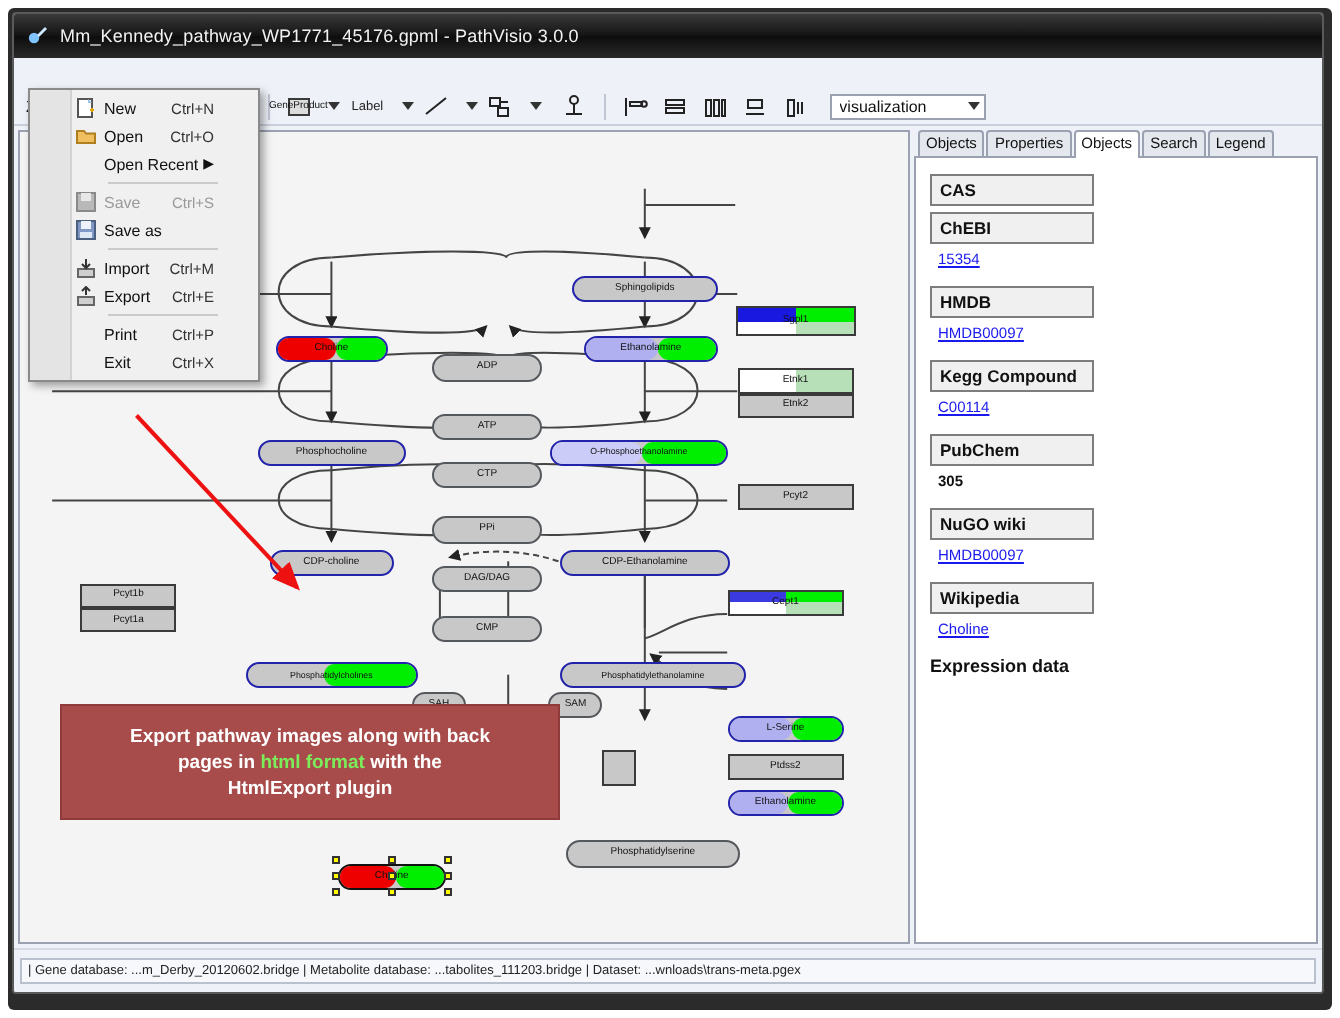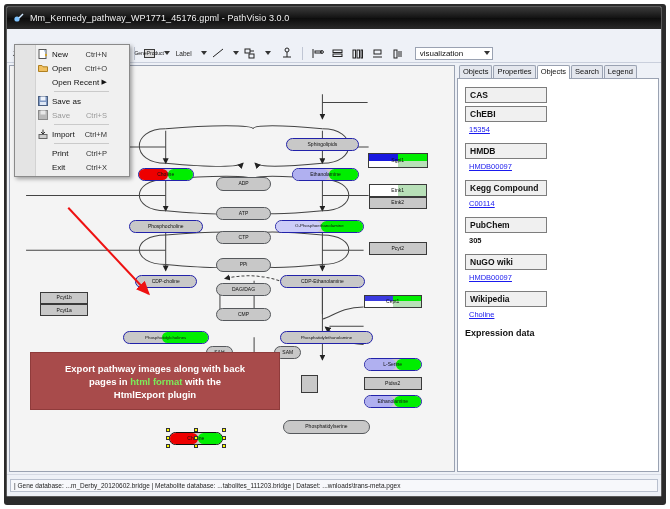--- a/index.html
+++ b/index.html
@@ -626,52 +626,62 @@
             </span>
             <span class="fm-lbl">Open</span>
             <span class="fm-acc">Ctrl+O</span>
           </div>
           <div class="fm-row">
             <span class="fm-ico"></span>
             <span class="fm-lbl">Open Recent</span>
             <span class="fm-sub">▶</span>
           </div>
           <div class="fm-sep"></div>
+          <div class="fm-row disabled">
+            <span class="fm-ico">
+              <svg width="10" height="10">
+                <rect x="0.5" y="0.5" width="9" height="9" fill="#b9b9b9" stroke="#8a8a8a"></rect>
+                <rect x="2.5" y="0.5" width="5" height="4" fill="#e8e8e8"></rect>
+              </svg>
+            </span>
+            <span class="fm-lbl">Save</span>
+            <span class="fm-acc">Ctrl+S</span>
+          </div>
           <div class="fm-row">
             <span class="fm-ico">
               <svg width="10" height="10">
                 <rect x="0.5" y="0.5" width="9" height="9" fill="#7f99c4" stroke="#4a5f80"></rect>
                 <rect x="2.5" y="0.5" width="5" height="4" fill="#eef3fb"></rect>
                 <rect x="2" y="6" width="6" height="3" fill="#dfe8f5"></rect>
               </svg>
             </span>
             <span class="fm-lbl">Save as</span>
             <span class="fm-acc"></span>
           </div>
-          <div class="fm-row disabled">
-            <span class="fm-ico">
-              <svg width="10" height="10">
-                <rect x="0.5" y="0.5" width="9" height="9" fill="#b9b9b9" stroke="#8a8a8a"></rect>
-                <rect x="2.5" y="0.5" width="5" height="4" fill="#e8e8e8"></rect>
-              </svg>
-            </span>
-            <span class="fm-lbl">Save</span>
-            <span class="fm-acc">Ctrl+S</span>
-          </div>
           <div class="fm-sep"></div>
           <div class="fm-row">
             <span class="fm-ico">
               <svg width="10" height="10">
                 <rect x="1" y="5.5" width="8" height="4" fill="#cfcfcf" stroke="#666"></rect>
                 <path d="M5 0.5 L5 4.5 M3 3 L5 5 L7 3" stroke="#333" fill="none"></path>
               </svg>
             </span>
             <span class="fm-lbl">Import</span>
             <span class="fm-acc">Ctrl+M</span>
           </div>
+          <div class="fm-row">
+            <span class="fm-ico">
+              <svg width="10" height="10">
+                <rect x="1" y="5.5" width="8" height="4" fill="#cfcfcf" stroke="#666"></rect>
+                <path d="M5 4.5 L5 0.5 M3 2.5 L5 0.5 L7 2.5" stroke="#333" fill="none"></path>
+              </svg>
+            </span>
+            <span class="fm-lbl">Export</span>
+            <span class="fm-acc">Ctrl+E</span>
+          </div>
           <div class="fm-sep"></div>
           <div class="fm-row">
             <span class="fm-ico"></span>
             <span class="fm-lbl">Print</span>
             <span class="fm-acc">Ctrl+P</span>
           </div>
           <div class="fm-row">
             <span class="fm-ico"></span>
             <span class="fm-lbl">Exit</span>
             <span class="fm-acc">Ctrl+X</span>

